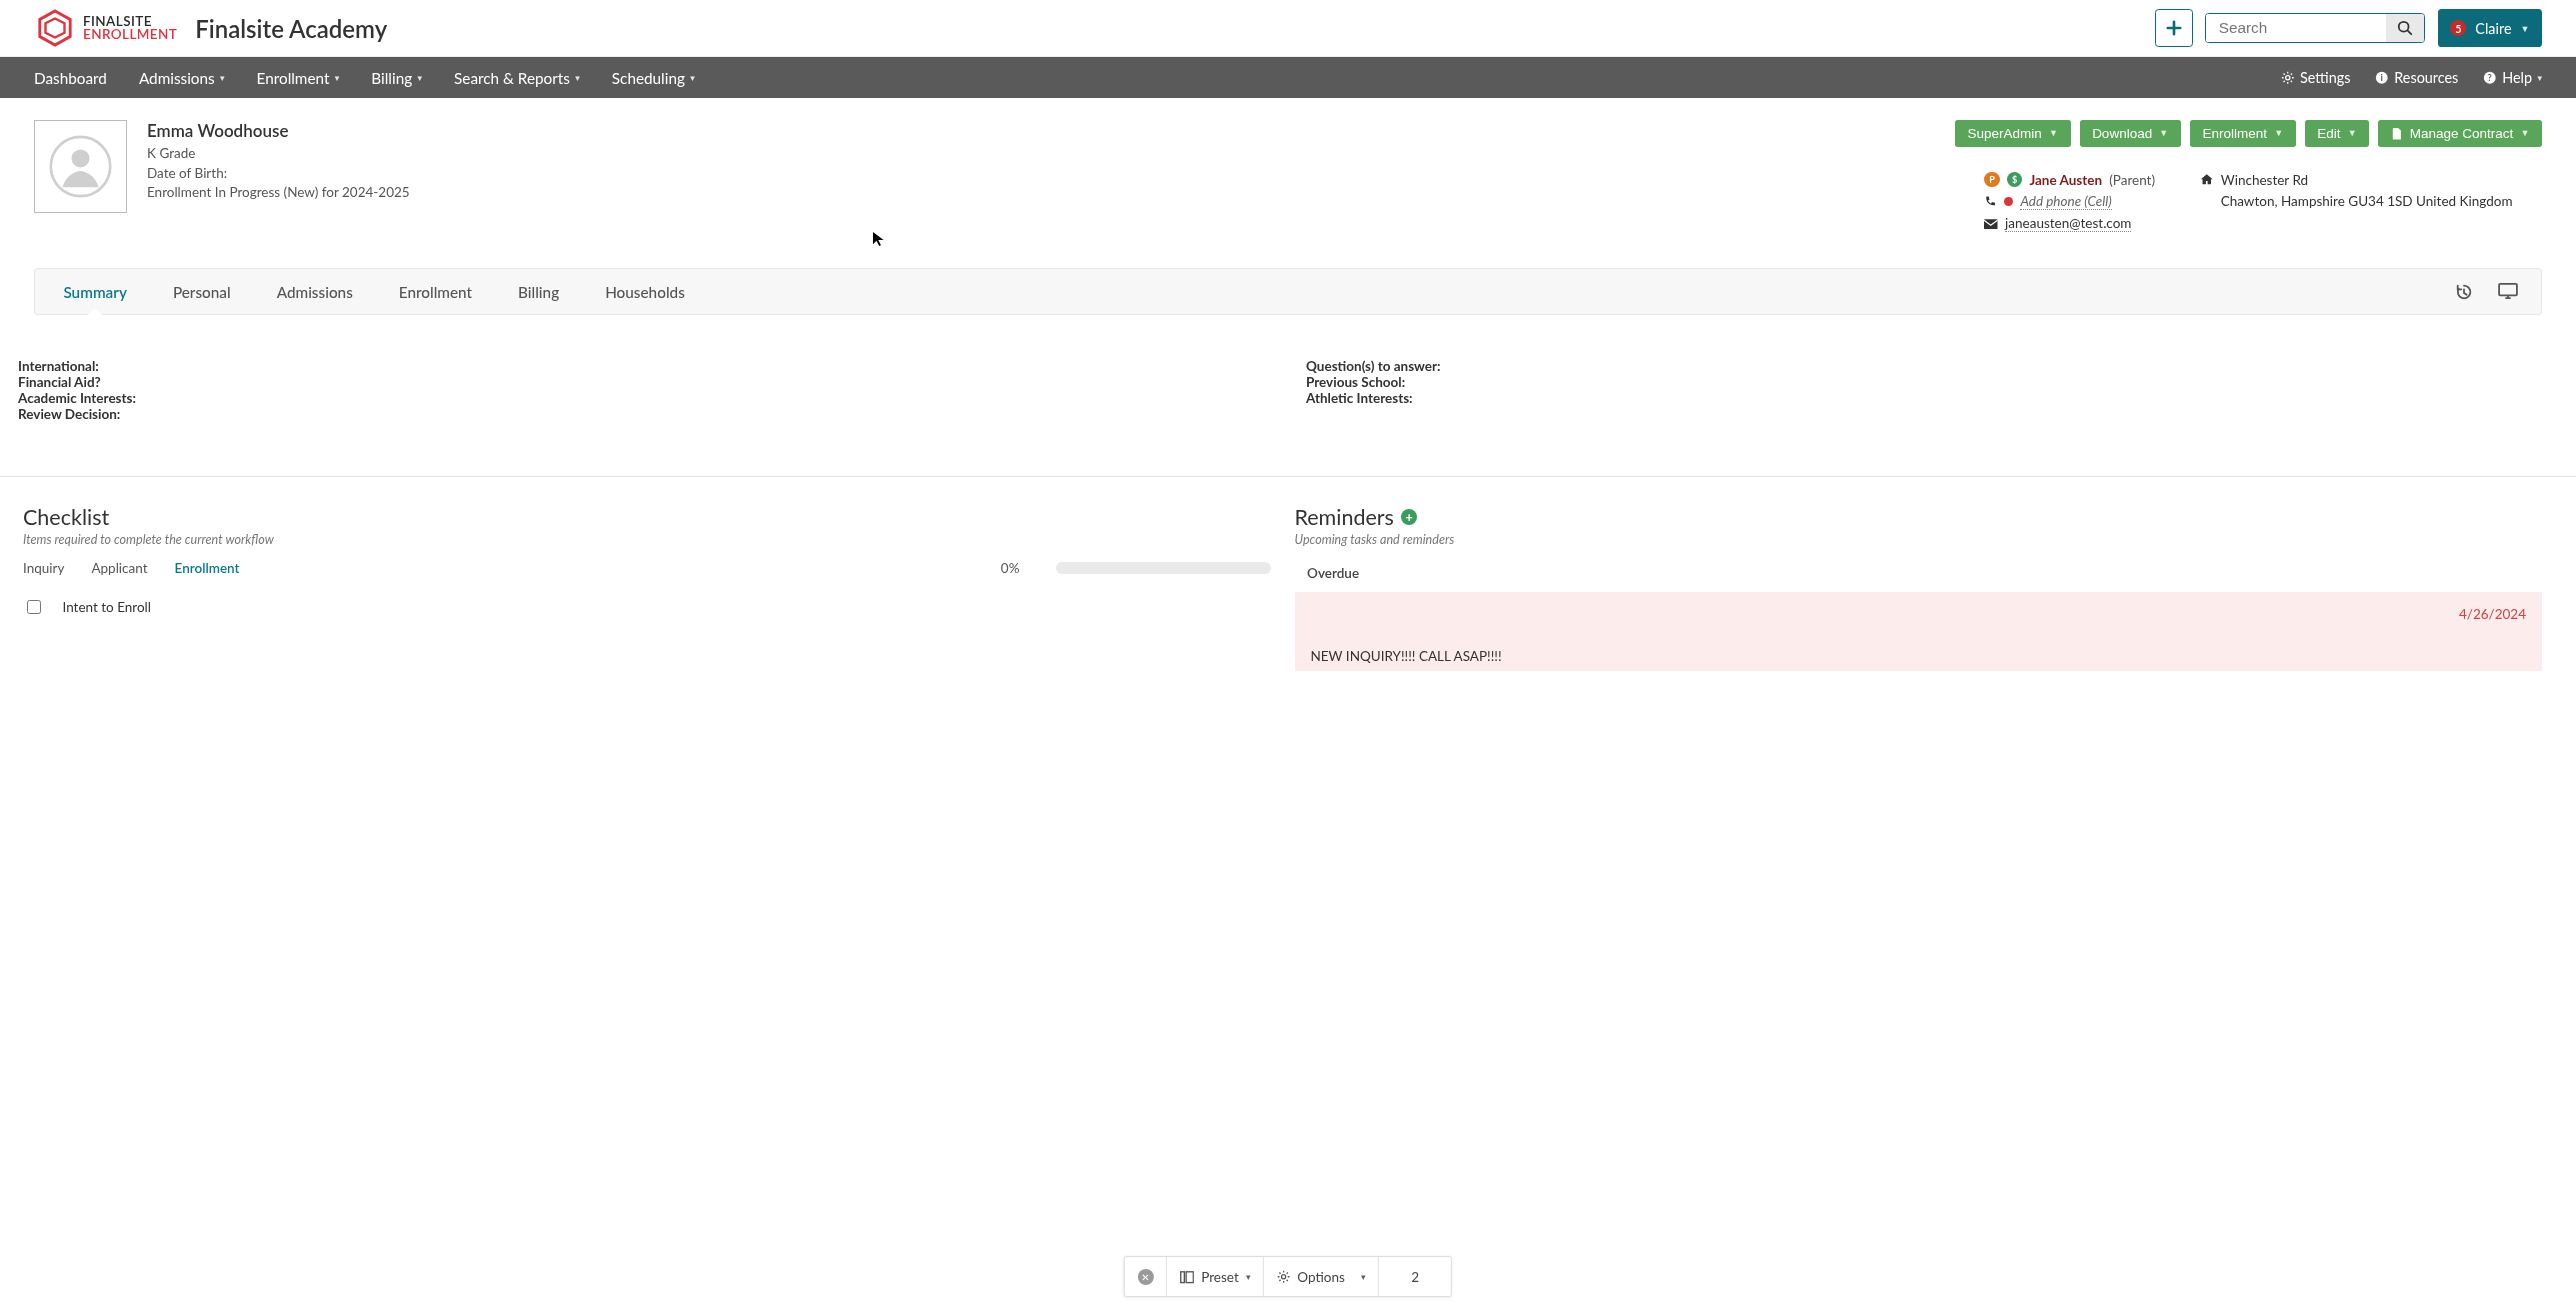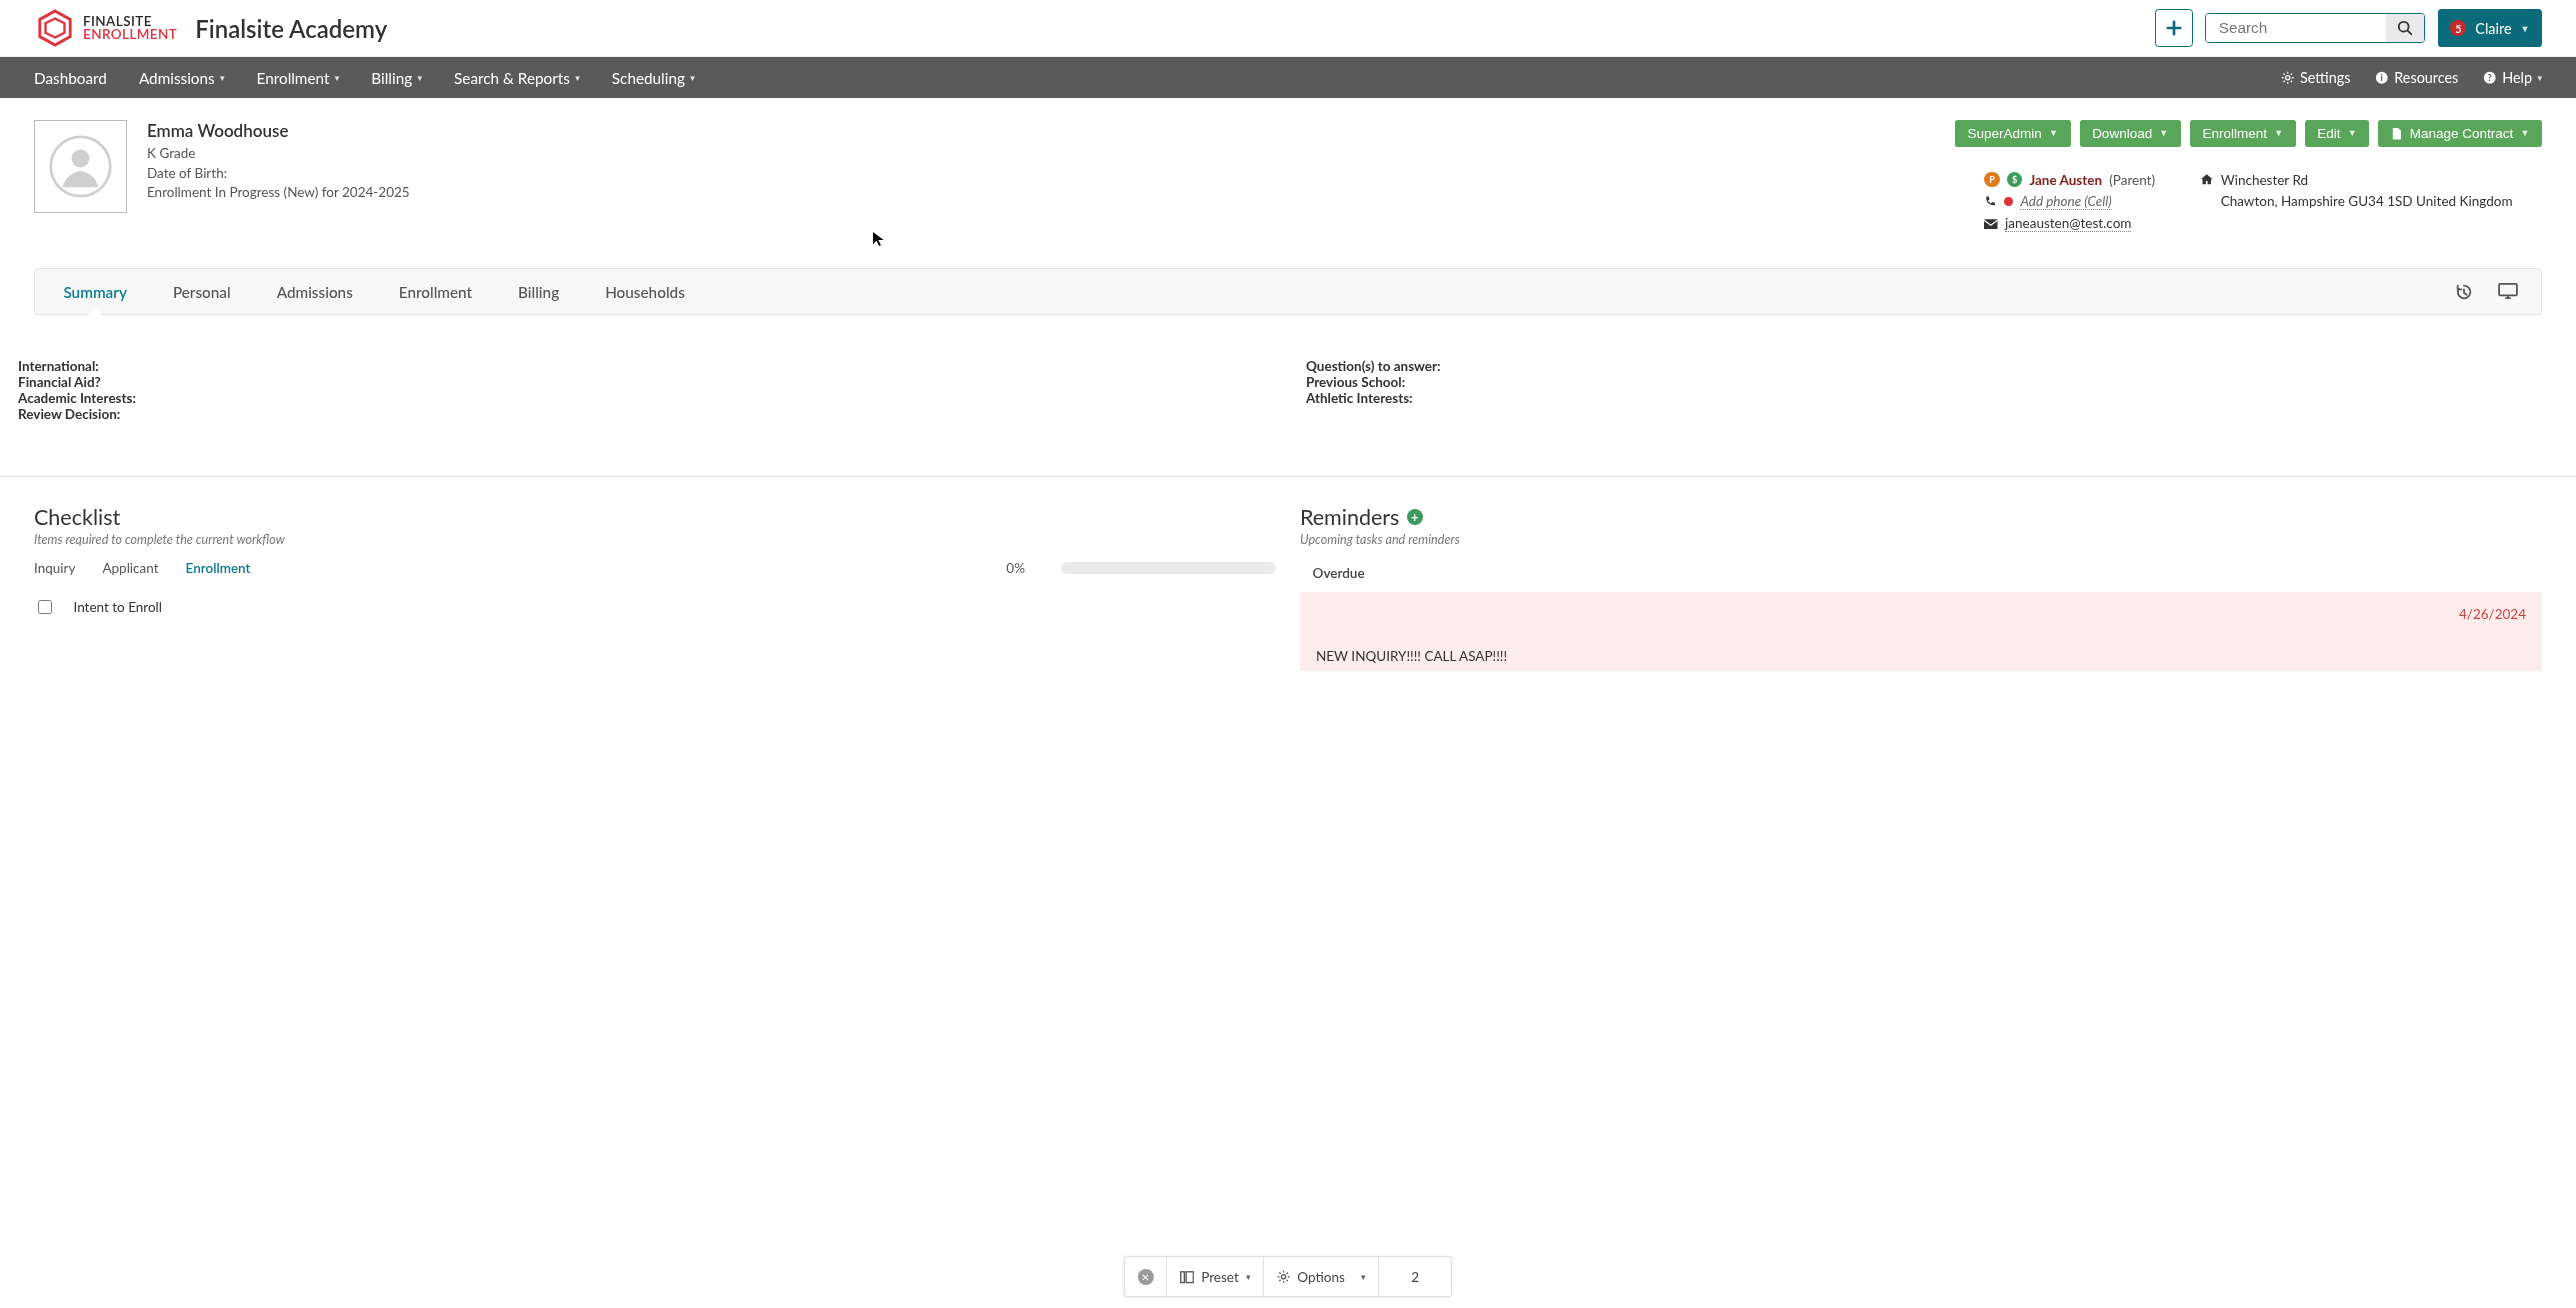--- a/index.html
+++ b/index.html
@@ -61,21 +61,21 @@
 .subtab.active::after { content: ''; position: absolute; bottom: -0.9px; left: 50%; transform: translateX(-50%); width: 0; height: 0; border-left: 7.2px solid transparent; border-right: 7.2px solid transparent; border-bottom: 7.2px solid #fff; }
 .subtabs-right { margin-left: auto; display: flex; gap: 25px; padding-right: 18px; color: #555; }
 .subtabs-right span { cursor: pointer; }
 
 
 .info-section { padding: 21.5px 18px 54px 18px; border-bottom: 0.9px solid #e3e3e3; margin: 21.5px 0 0 0; }
 .info-grid { display: grid; grid-template-columns: 1fr 1fr; gap: 5.4px 36px; }
 .info-field { font-size: 13.5px; font-weight: 700; color: #333; }
 
 
-.lower { display: grid; grid-template-columns: 1fr 1fr; gap: 24px; padding: 27px 34px 0 34px; }
+.lower { display: grid; grid-template-columns: 1fr 1fr; gap: 24px; padding: 27px 34px 0 23px; }
 .section-title { font-size: 21.5px; font-weight: 400; color: #333; margin-bottom: 1.8px; display: flex; align-items: center; gap: 7.2px; }
 .section-sub { font-style: italic; color: #777; font-size: 12.6px; margin-bottom: 12.6px; }
 .add-circle { width: 16px; height: 16px; border-radius: 50%; background: #3a9d5d; color: #fff; display: inline-flex; align-items: center; justify-content: center; font-size: 12.6px; font-weight: 700; cursor: pointer; }
 
 .checklist-tabs { display: flex; gap: 27px; font-size: 13.5px; align-items: center; margin-bottom: 12.6px; }
 .ctab { color: #555; cursor: pointer; }
 .ctab.active { color: #0b7a8f; font-weight: 600; }
 .progress-wrap { display: flex; align-items: center; gap: 36px; margin-left: auto; }
 .progress-pct { color: #555; font-size: 13.5px; }
 .progress-bar { width: 215px; height: 12.6px; border-radius: 7.2px; background: #eaeaea; }

